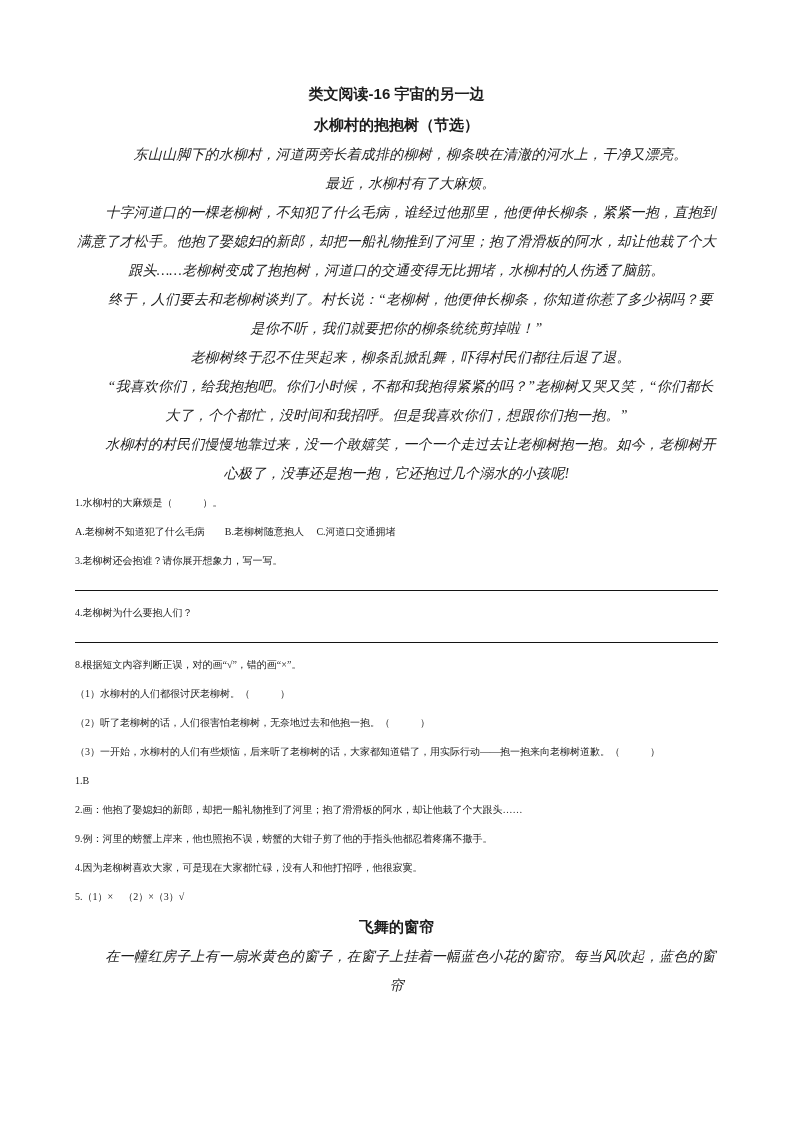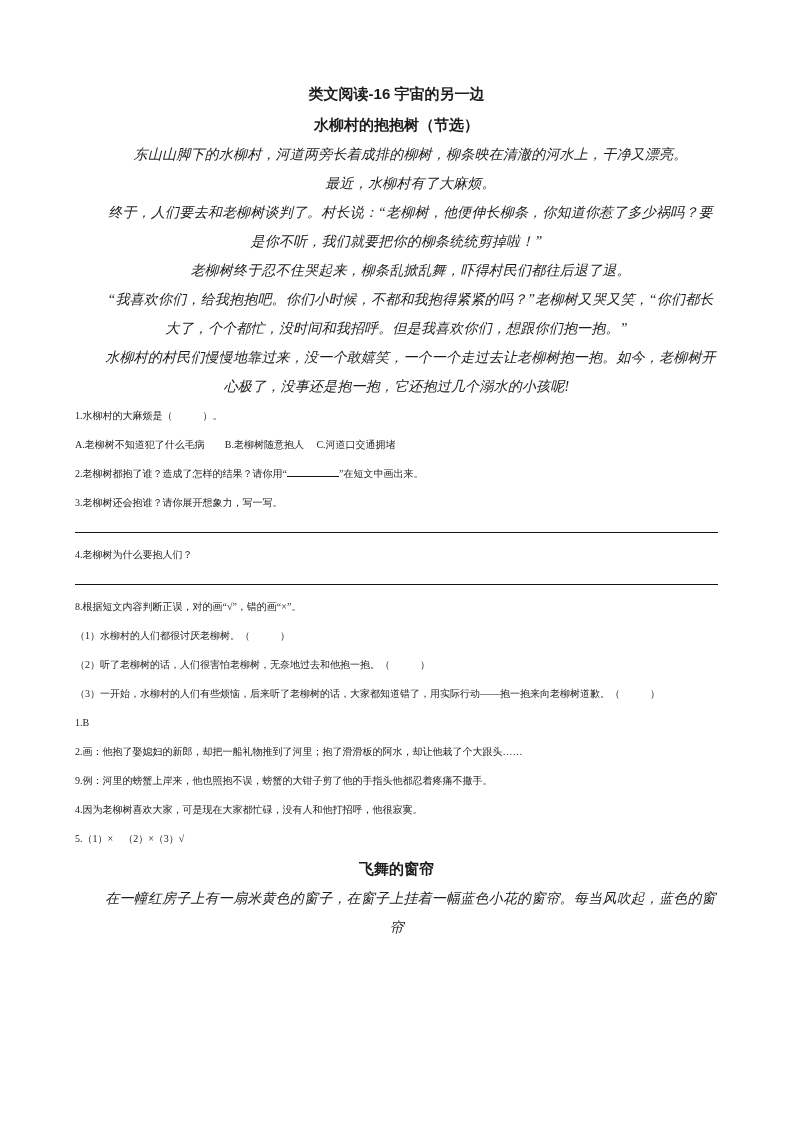--- a/index.html
+++ b/index.html
@@ -59,29 +59,29 @@
 <body>
 
 <div class="page">
 
   <div class="doc-title">类文阅读-16 宇宙的另一边</div>
 
   <div class="section-heading">水柳村的抱抱树（节选）</div>
 
   <p class="para hand indent">东山山脚下的水柳村，河道两旁长着成排的柳树，柳条映在清澈的河水上，干净又漂亮。</p>
   <p class="para hand indent">最近，水柳村有了大麻烦。</p>
+  <p class="para hand indent">十字河道口的一棵老柳树，不知犯了什么毛病，谁经过他那里，他便伸长柳条，紧紧一抱，直抱到满意了才松手。他抱了娶媳妇的新郎，却把一船礼物推到了河里；抱了滑滑板的阿水，却让他栽了个大跟头……老柳树变成了抱抱树，河道口的交通变得无比拥堵，水柳村的人伤透了脑筋。</p>
   <p class="para hand indent">终于，人们要去和老柳树谈判了。村长说：“老柳树，他便伸长柳条，你知道你惹了多少祸吗？要是你不听，我们就要把你的柳条统统剪掉啦！”</p>
   <p class="para hand indent">老柳树终于忍不住哭起来，柳条乱掀乱舞，吓得村民们都往后退了退。</p>
   <p class="para hand indent">“我喜欢你们，给我抱抱吧。你们小时候，不都和我抱得紧紧的吗？”老柳树又哭又笑，“你们都长大了，个个都忙，没时间和我招呼。但是我喜欢你们，想跟你们抱一抱。”</p>
   <p class="para hand indent">水柳村的村民们慢慢地靠过来，没一个敢嬉笑，一个一个走过去让老柳树抱一抱。如今，老柳树开心极了，没事还是抱一抱，它还抱过几个溺水的小孩呢!</p>
 
   <p class="q">1.水柳村的大麻烦是（　　　）。</p>
   <p class="q">A.老柳树不知道犯了什么毛病　　B.老柳树随意抱人　 C.河道口交通拥堵</p>
 
-  <p class="q"><span>2.老柳树都抱了谁？造成了怎样的结果？请你用“</span><span class="blank-underline"></span><span>”在短文中画出来。</span></p>
 
   <p class="q">3.老柳树还会抱谁？请你展开想象力，写一写。</p>
 
   <div class="answer-rule"></div>
 
   <p class="q">4.老柳树为什么要抱人们？</p>
 
   <div class="answer-rule"></div>
 
   <p class="q">8.根据短文内容判断正误，对的画“√”，错的画“×”。</p>

